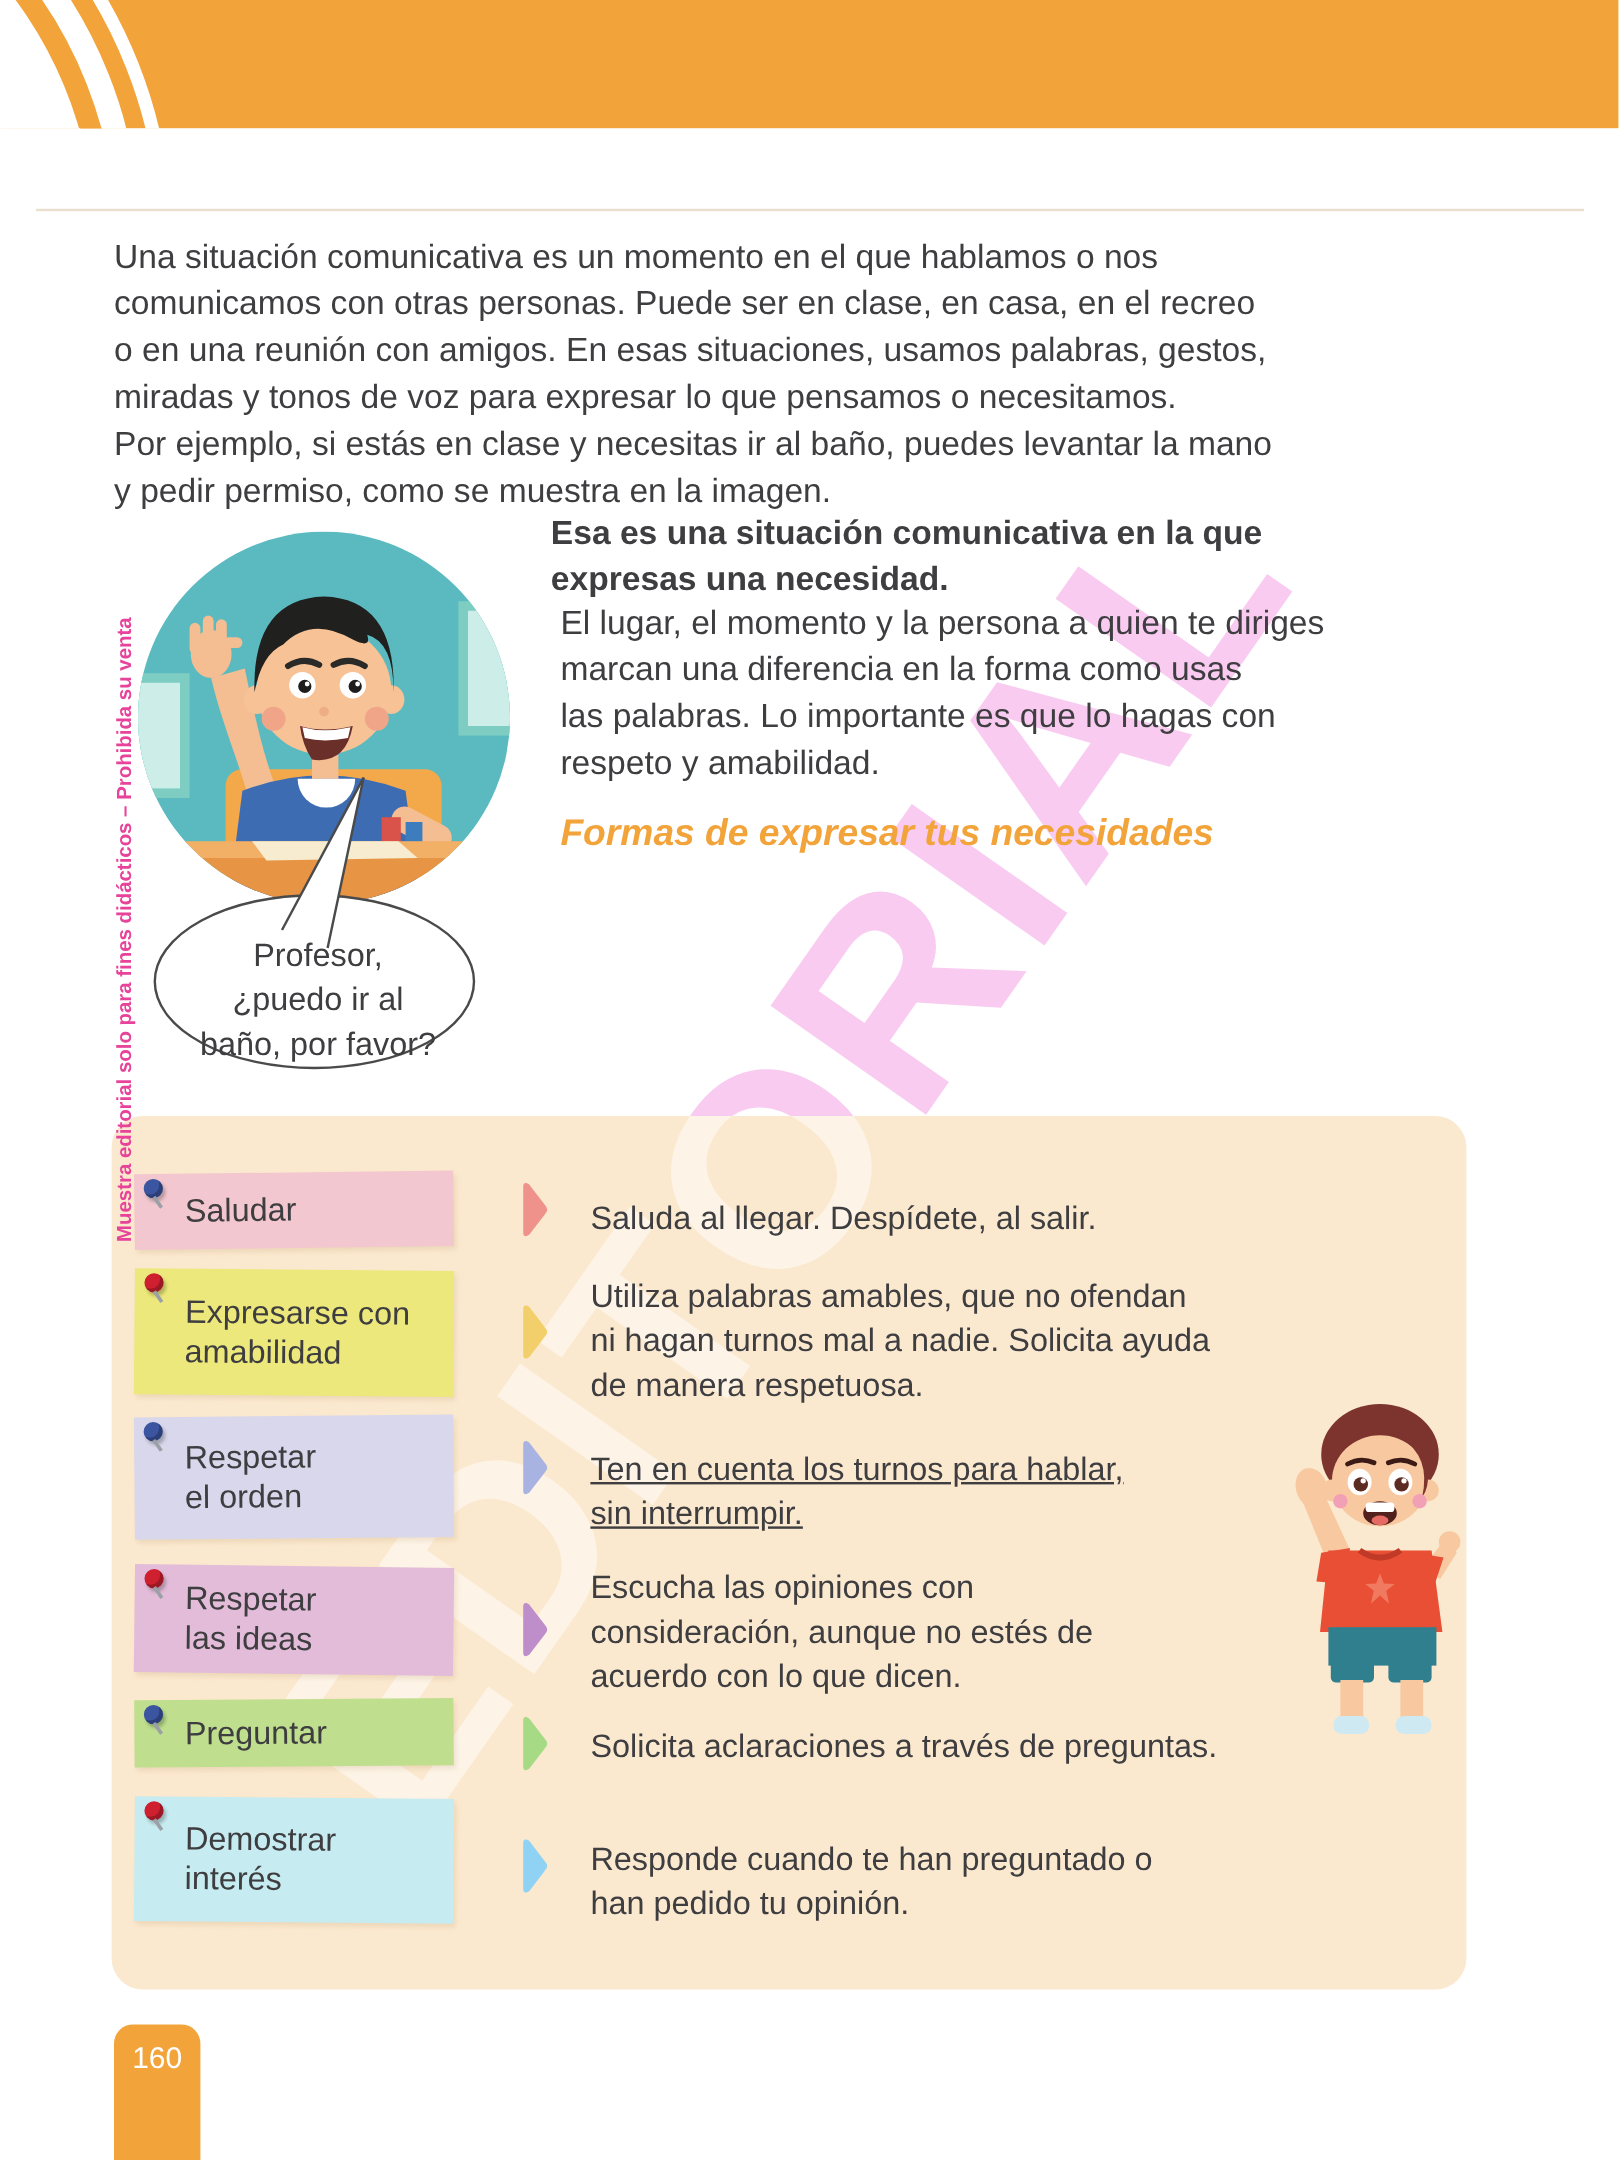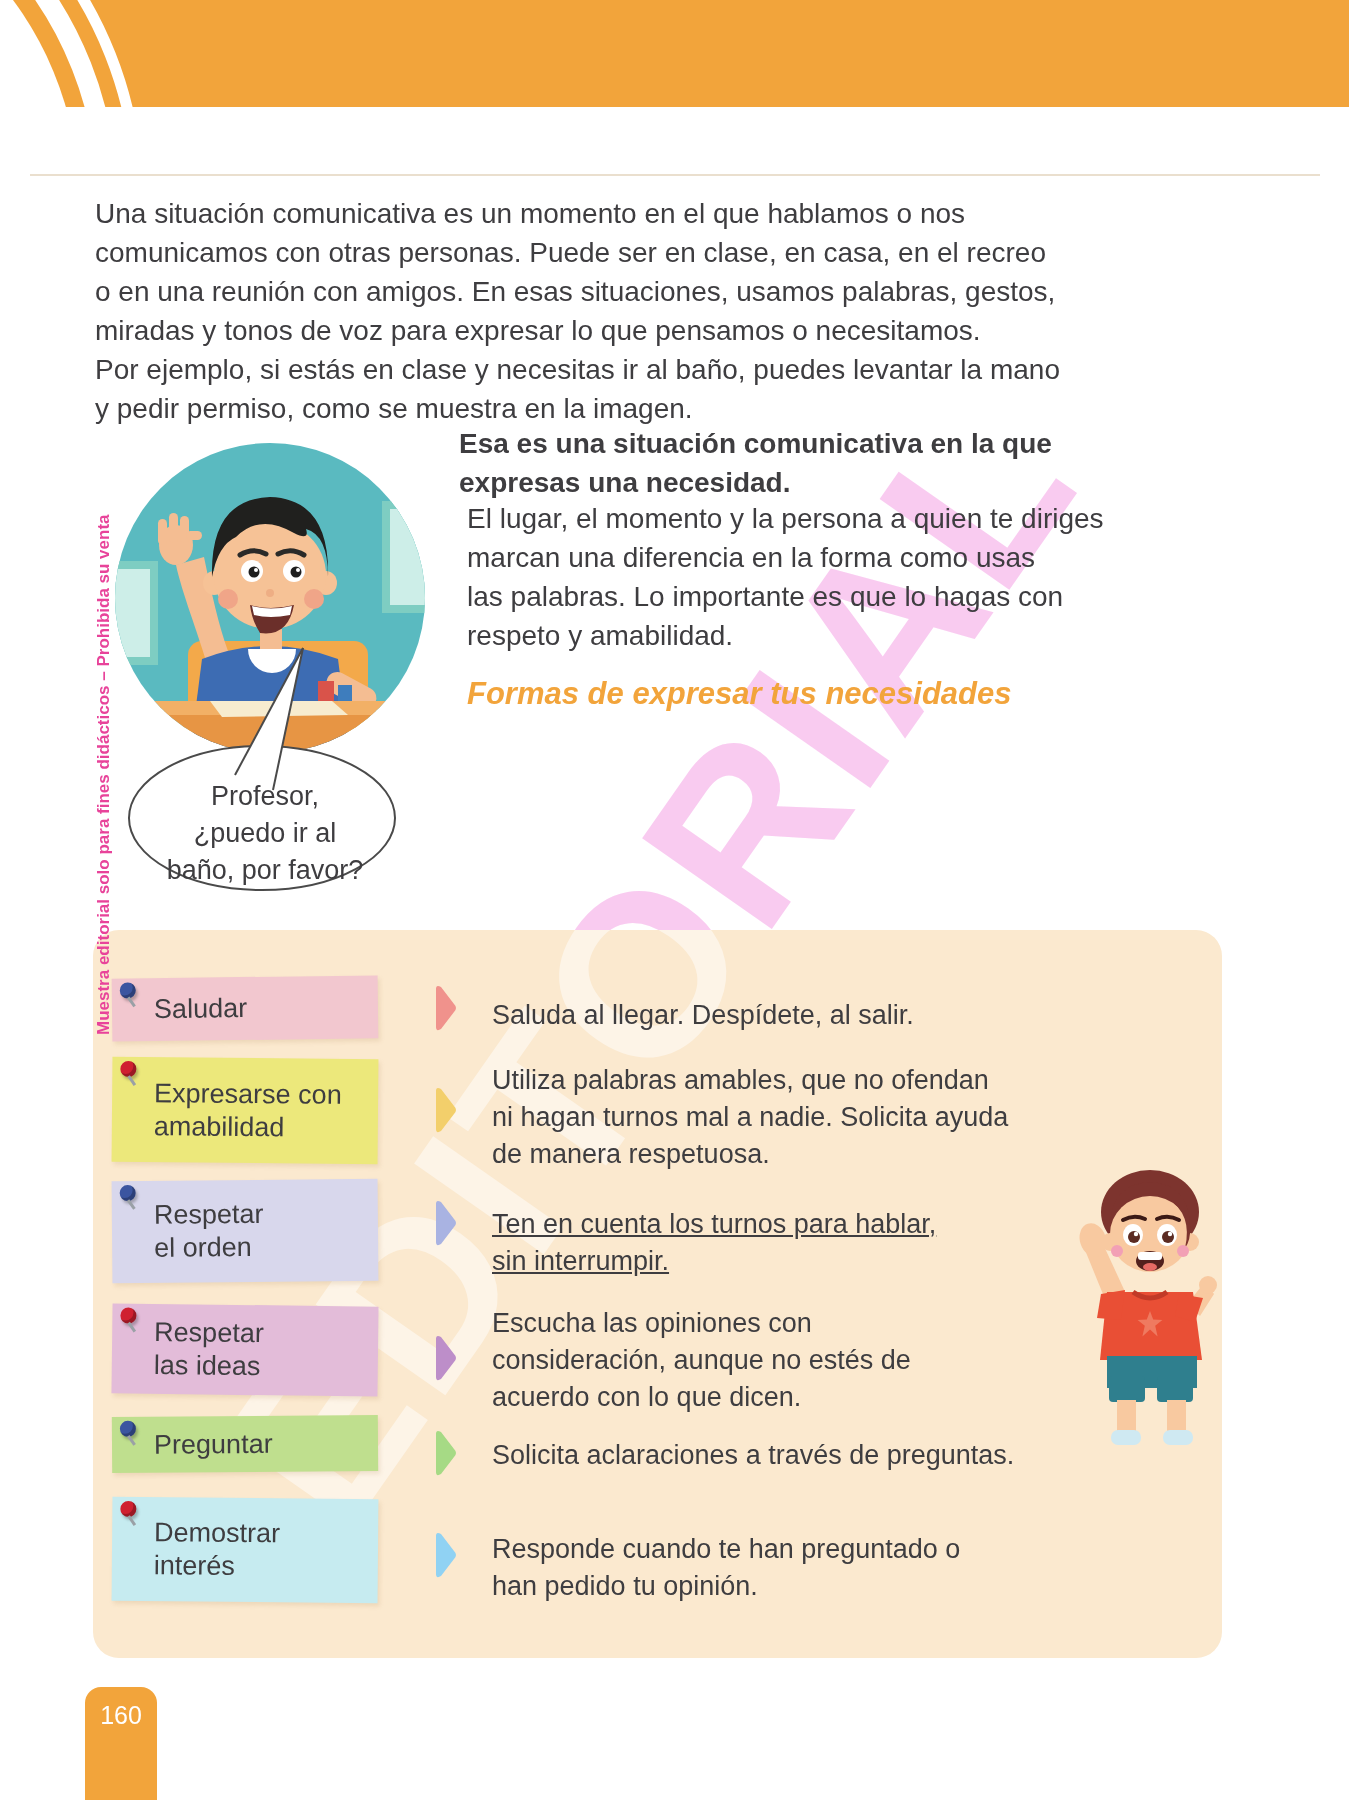--- a/index.html
+++ b/index.html
@@ -56,21 +56,21 @@
   .arrow{width:26px;height:50px;z-index:3;}
   .arrow svg{display:block;width:100%;height:100%;}
   .a1{left:432px;top:983px;}  .a2{left:432px;top:1085px;}
   .a3{left:432px;top:1198px;} .a4{left:432px;top:1333px;}
   .a5{left:432px;top:1428px;} .a6{left:432px;top:1530px;}
   .desc{left:492px;width:700px;font-size:27px;line-height:37px;z-index:3;}
   .d1{top:997px;} .d2{top:1062px;} .d3{top:1206px;text-decoration:underline;}
   .d4{top:1305px;} .d5{top:1437px;} .d6{top:1531px;}
   .kid-fig{left:1055px;top:1152px;width:170px;height:300px;z-index:3;}
   
-  .page-tab{left:85px;top:1687px;width:72px;height:113px;background:var(--accent_orange,#f2a43b);
+  .page-tab{left:95px;top:1687px;width:72px;height:113px;background:var(--accent_orange,#f2a43b);
      border-radius:16px 16px 0 0;z-index:3;text-align:center;}
   .page-tab .num{margin-top:14px;font-size:25px;color:#fff;}
 </style>
 </head>
 <body>
 
 <div class="page">
 
   <div class="abs header-band">
     <svg width="1349" height="107" viewBox="0 0 1349 107">

